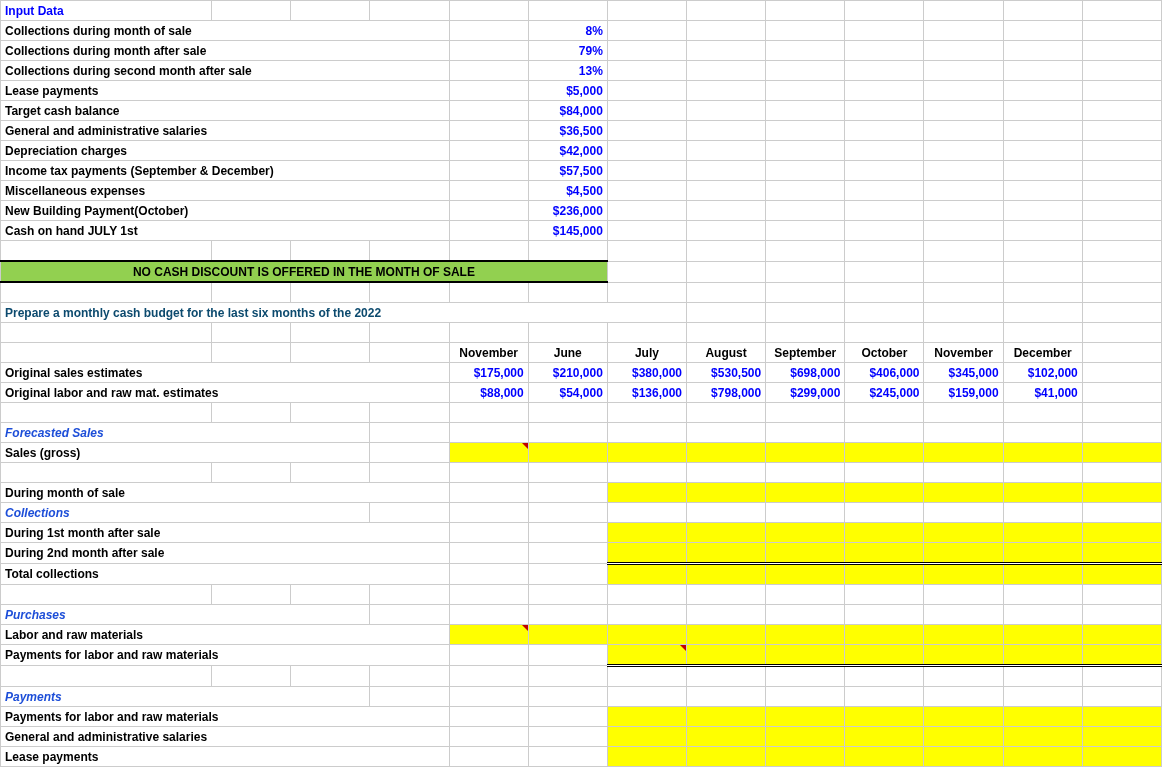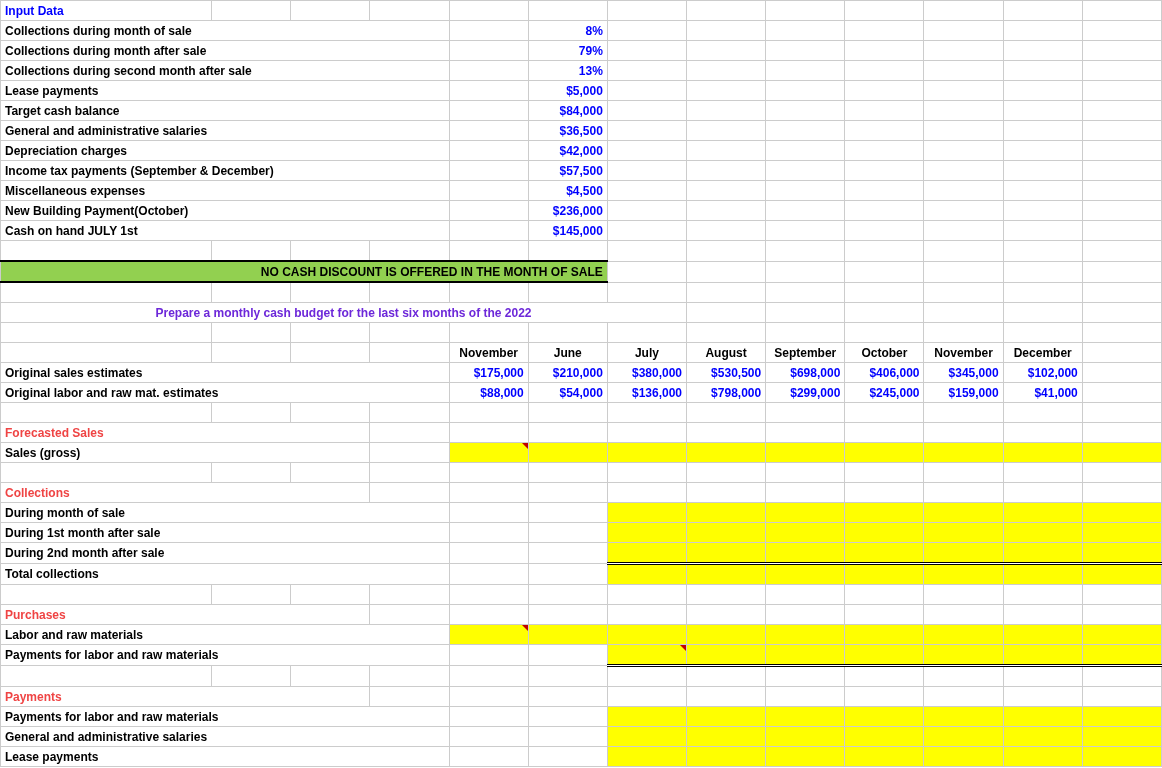--- a/index.html
+++ b/index.html
@@ -4,25 +4,25 @@
 <style>
   html,body{margin:0;padding:0;font-family:Arial,Helvetica,sans-serif;font-size:12px;background:#fff;color:#000}
   .sheet{width:1162px}
   table{border-collapse:collapse;table-layout:fixed;width:100%}
   col.cA{width:200px}
   col.cN{width:75px}
   td{border:1px solid #ccc;height:19px;padding:0 4px;vertical-align:middle;white-space:nowrap;overflow:hidden}
   td.lbl{font-weight:bold;text-align:left}
   td.num{text-align:right;font-weight:bold;color:#0000ff}
   td.hdr{font-weight:bold;text-align:center;color:#000}
-  td.sec{font-weight:bold;color:#ef4444;text-align:left}
+  td.sec{font-weight:bold;font-style:italic;color:#1d4ed8;text-align:left}
   td.inputData{font-weight:bold;color:#0000ff;text-align:left}
-  td.prep{font-weight:bold;color:#6d28d9;text-align:center}
+  td.prep{font-weight:bold;color:#0c4a6e;text-align:left}
   .greenRow td{background:#92d050;border-top:2px solid #000;border-bottom:2px solid #000}
-  .greenRow td.lead{font-weight:bold;color:#000;text-align:right}
+  .greenRow td.lead{font-weight:bold;color:#000;text-align:center}
   td.yellow{background:#ffff00}
   td.dbl-top{border-top:3px double #000}
   .redTri{position:relative}
   .redTri::after{content:"";position:absolute;top:0;right:0;width:0;height:0;border-left:6px solid transparent;border-top:6px solid #c00000}
 </style>
 </head>
 <body>
 
 <div class="sheet">
 <table>
@@ -355,43 +355,43 @@
           <td></td>
           <td></td>
           <td></td>
           <td></td>
           <td></td>
           <td></td>
           <td></td>
         </tr>
 
   <tr>
+          <td class="lbl" colspan="4">During month of sale</td>
+          <td></td>
+          <td></td>
+    <td class="yellow"></td>
+          <td class="yellow"></td>
+          <td class="yellow"></td>
+          <td class="yellow"></td>
+          <td class="yellow"></td>
+          <td class="yellow"></td>
+          <td class="yellow"></td>
+        </tr>
+  <tr>
           <td class="sec" colspan="3">Collections</td>
           <td></td>
           <td></td>
           <td></td>
           <td></td>
           <td></td>
           <td></td>
           <td></td>
           <td></td>
           <td></td>
           <td></td>
-        </tr>
-  <tr>
-          <td class="lbl" colspan="4">During month of sale</td>
-          <td></td>
-          <td></td>
-    <td class="yellow"></td>
-          <td class="yellow"></td>
-          <td class="yellow"></td>
-          <td class="yellow"></td>
-          <td class="yellow"></td>
-          <td class="yellow"></td>
-          <td class="yellow"></td>
         </tr>
   <tr>
           <td class="lbl" colspan="4">During 1st month after sale</td>
           <td></td>
           <td></td>
     <td class="yellow"></td>
           <td class="yellow"></td>
           <td class="yellow"></td>
           <td class="yellow"></td>
           <td class="yellow"></td>

